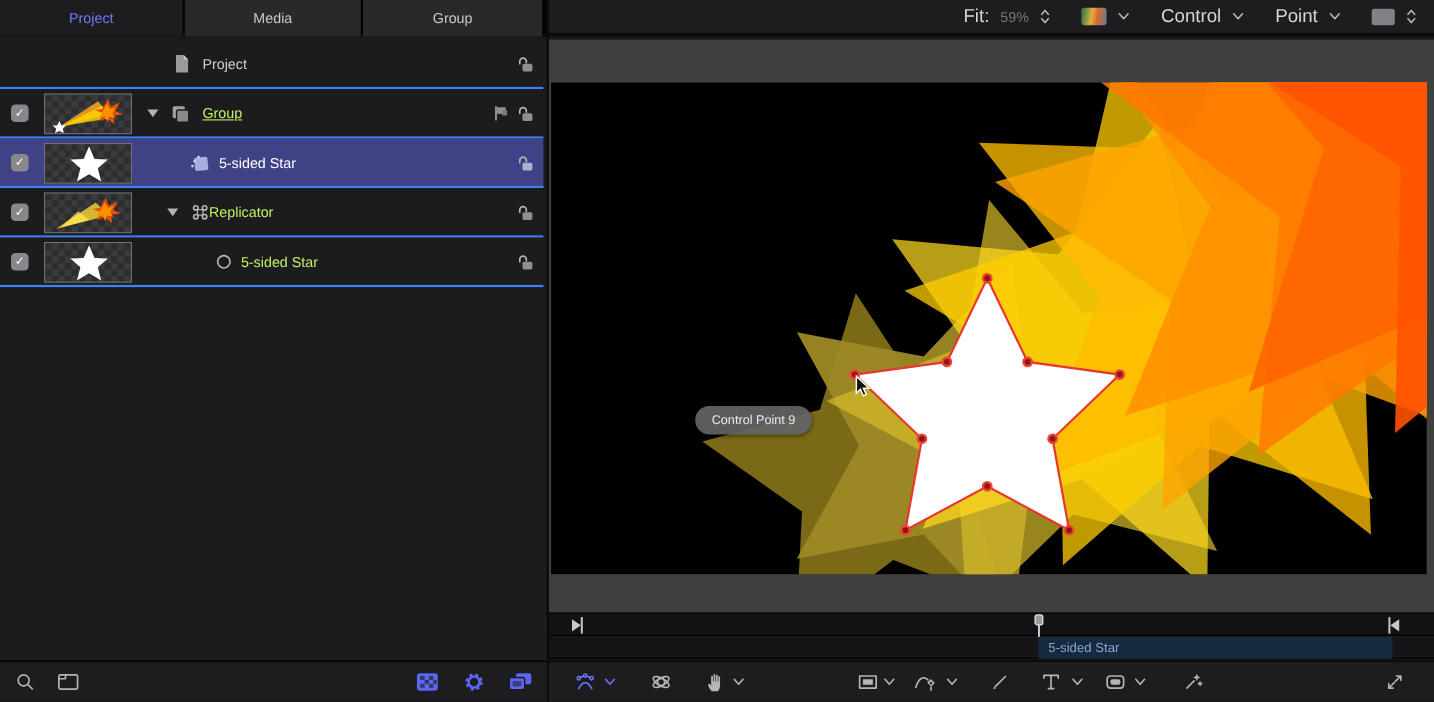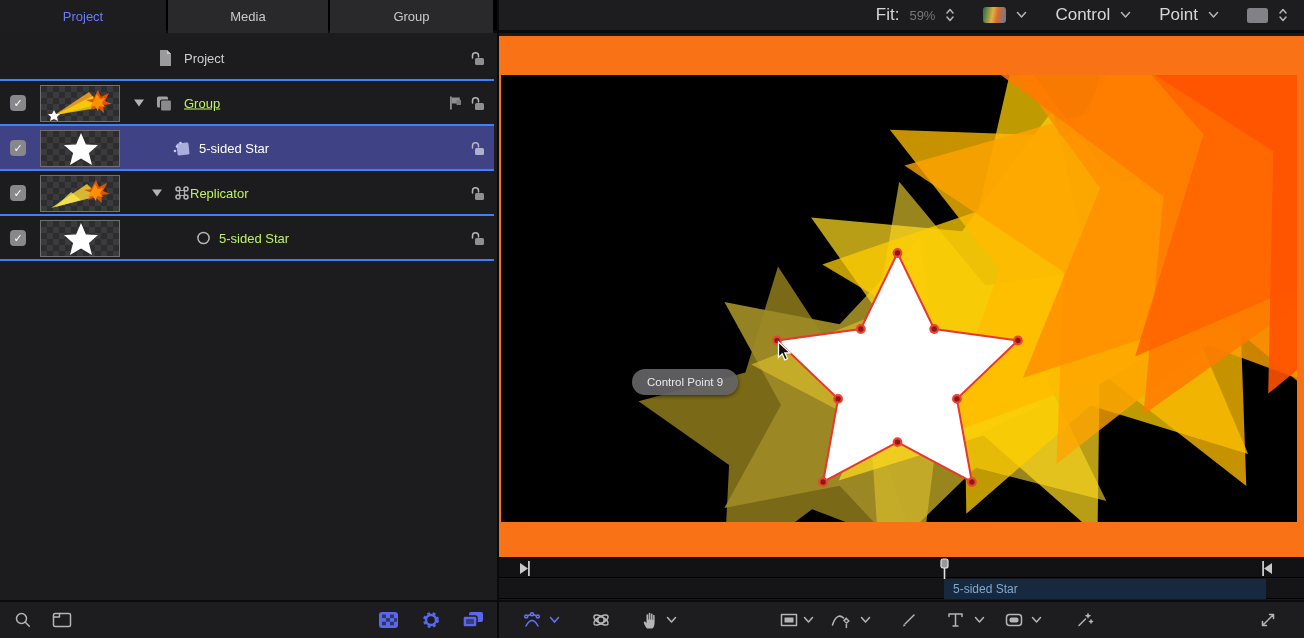--- a/index.html
+++ b/index.html
@@ -37,21 +37,21 @@
 
   
   .right-pane { position:absolute; left:499px; top:0; width:805px; height:638px; background:#19191b; }
   .viewer-toolbar { position:absolute; left:0; top:0; width:805px; height:33px; background:#1d1d1f; border-bottom:3px solid #0a0a0b; display:flex; align-items:center; justify-content:flex-end; gap:10px; padding-right:16px; }
   .vt-label { font-size:17px; color:#d6d6d8; }
   .vt-dim { font-size:13px; color:#77777a; }
   .swatch { width:23px; height:16px; border-radius:3px; background:linear-gradient(100deg,#3f7a46 8%,#e0b040 42%,#d96a2e 62%,#6b7a96 95%); }
   .graybtn { width:21px; height:15px; border-radius:2.5px; background:#828286; }
   .group-gap { width:8px; }
 
-  .viewer { position:absolute; left:0; top:36px; width:805px; height:521px; background:#f97316; }
+  .viewer { position:absolute; left:0; top:36px; width:805px; height:521px; background:#404040; }
   .canvas { position:absolute; left:2px; top:39px; width:796px; height:447px; background:#000; }
   .tooltip { position:absolute; left:133px; top:333px; height:26px; line-height:26px; padding:0 15px; border-radius:13px; background:rgba(99,99,102,0.93); color:#e9e9ea; font-size:11.5px; box-shadow:0 1px 4px rgba(0,0,0,.6); }
 
   .ruler { position:absolute; left:0; top:557px; width:805px; height:21px; background:#121214; border-top:1px solid #000; border-bottom:1px solid #000; }
   .track { position:absolute; left:0; top:579px; width:805px; height:20px; background:#151517; border-bottom:1px solid #000; }
   .clip-bar { position:absolute; left:445px; top:0; width:322px; height:20px; background:#16293e; color:#84a8cd; font-size:12px; line-height:20px; padding-left:9px; }
   .marker { position:absolute; top:2px; }
 
   svg { display:block; }
   .icon-stroke { stroke:#b5b5b7; fill:none; stroke-width:1.5; stroke-linecap:round; stroke-linejoin:round; }

